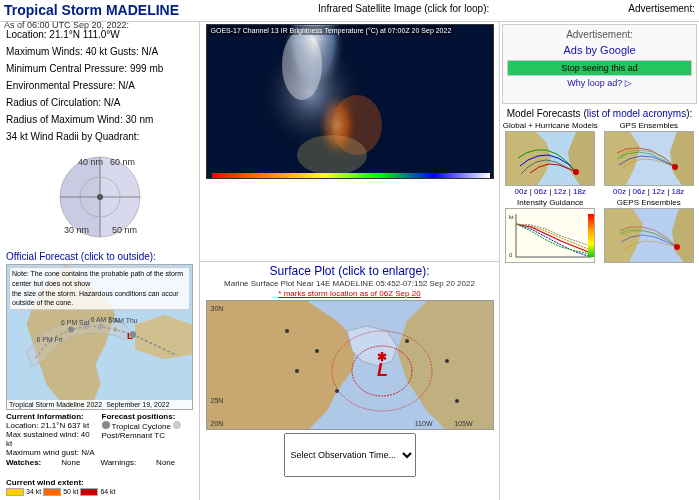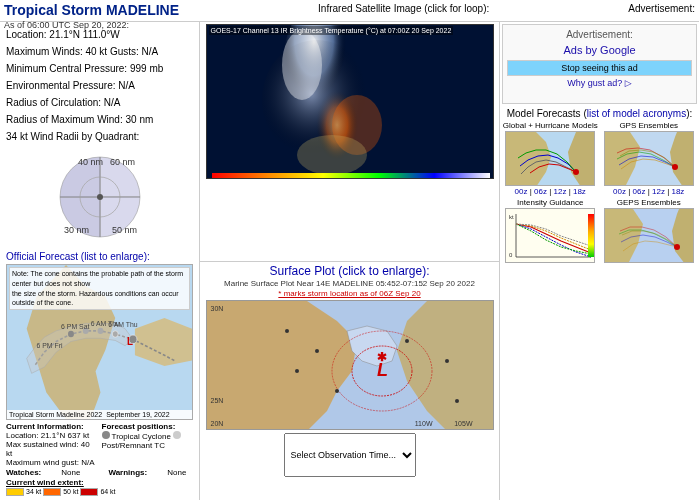--- a/index.html
+++ b/index.html
@@ -61,21 +61,21 @@
           <text x="14" y="86" font-size="9" fill="#333">30 nm</text>
 
           <line x1="50" y1="10" x2="50" y2="90" stroke="#888" stroke-width="0.5"></line>
           <line x1="10" y1="50" x2="90" y2="50" stroke="#888" stroke-width="0.5"></line>
 
           <circle cx="50" cy="50" r="3" fill="#555"></circle>
         </svg>
       </div>
 
       <div style="flex:1; display:flex; flex-direction:column; margin-top:4px;">
-        <div style="font-size:10px; color:#00a; cursor:pointer; margin-bottom:2px;">Official Forecast (list to enlarge):</div>
+        <div style="font-size:10px; color:#00a; cursor:pointer; margin-bottom:2px;">Official Forecast (click to outside):</div>
         <div style="flex:1; border:1px solid #aaa; position:relative; overflow:hidden; background:#d8ecd8; cursor:pointer; min-height:140px;">
 
           <svg width="100%" height="100%" viewBox="0 0 188 145" style="position:absolute;top:0;left:0;" preserveAspectRatio="none">
             <rect width="188" height="145" fill="#b8d8f0"></rect>
 
             <path d="M60,0 L80,20 L100,30 L110,50 L100,80 L90,100 L95,120 L85,145 L60,145 L40,120 L30,90 L20,60 L30,30 Z" fill="#c8b888"></path>
             <path d="M130,60 L160,50 L188,60 L188,90 L160,95 L130,85 Z" fill="#d0c090"></path>
 
             <polyline points="170,90 160,85 145,78 128,70 110,65 95,62 80,62 65,65 50,72 38,82 28,95" stroke="#888" stroke-width="1.5" fill="none" stroke-dasharray="3,2"></polyline>
 
@@ -115,24 +115,24 @@
             <div style="font-weight:bold;">Forecast positions:</div>
             <div>
               <span style="display:inline-block; width:8px; height:8px; background:#888; border-radius:50%;"></span> Tropical Cyclone
               <span style="display:inline-block; width:8px; height:8px; background:#ccc; border-radius:50%;"></span> Post/Remnant TC
             </div>
           </div>
         </div>
         <div style="font-size:8px; margin-top:1px; display:flex; gap:20px;">
           <div style="font-weight:bold;">Watches:</div>
           <div>None</div>
-          <div style="font-weight:bold; margin-left:8px;">Warnings:</div>
+          <div style="font-weight:normal; ">Warnings:</div>
           <div>None</div>
         </div>
-        <div style="font-size:8px; margin-top:1px;text-decoration:underline;">
+        <div style="font-size:8px; margin-top:11px;">
           <span style="font-weight:bold;">Current wind extent:</span>
         </div>
         <div style="display:flex; gap:2px; margin-top:1px;">
           <div style="background:#ffcc00; width:18px; height:8px; border:1px solid #aaa;"></div>
           <span style="font-size:7px;">34 kt</span>
           <div style="background:#ff6600; width:18px; height:8px; border:1px solid #aaa;"></div>
           <span style="font-size:7px;">50 kt</span>
           <div style="background:#cc0000; width:18px; height:8px; border:1px solid #aaa;"></div>
           <span style="font-size:7px;">64 kt</span>
         </div>
@@ -231,22 +231,22 @@
           </select>
         </div>
       </div>
     </div>
 
     <div style="display:flex; flex-direction:column; padding:2px;">
 
       <div style="border:1px solid #ccc; padding:4px; text-align:center; height:80px; background:#f9f9f9; margin-bottom:4px;">
         <div style="font-size:10px; color:#555; margin-bottom:4px;">Advertisement:</div>
         <div style="font-size:11px; color:#1a0dab; margin-bottom:4px;">Ads by Google</div>
-        <button style="border:1px solid #ccc; background:#7dd3fc; font-size:9px; padding:2px 6px; cursor:pointer; display:block; width:100%; margin-bottom:2px;">Stop seeing this ad</button>
-        <div style="font-size:9px; color:#1a0dab; cursor:pointer;">Why gust ad? ▷</div>
+        <button style="border:1px solid #ccc; background:#22c55e; font-size:9px; padding:2px 6px; cursor:pointer; display:block; width:100%; margin-bottom:2px;">Stop seeing this ad</button>
+        <div style="font-size:9px; color:#1a0dab; cursor:pointer;">Why loop ad? ▷</div>
       </div>
 
       <div style="flex:1; overflow:hidden;">
         <div style="font-size:10px; text-align:center; margin-bottom:2px;">
           <span>Model Forecasts (</span><span style="color:#00a; cursor:pointer;">list of model acronyms</span><span>):</span>
         </div>
 
         <div style="display:grid; grid-template-columns:1fr 1fr; gap:2px; margin-bottom:2px;">
 
           <div style="display:flex; flex-direction:column; align-items:center;">

